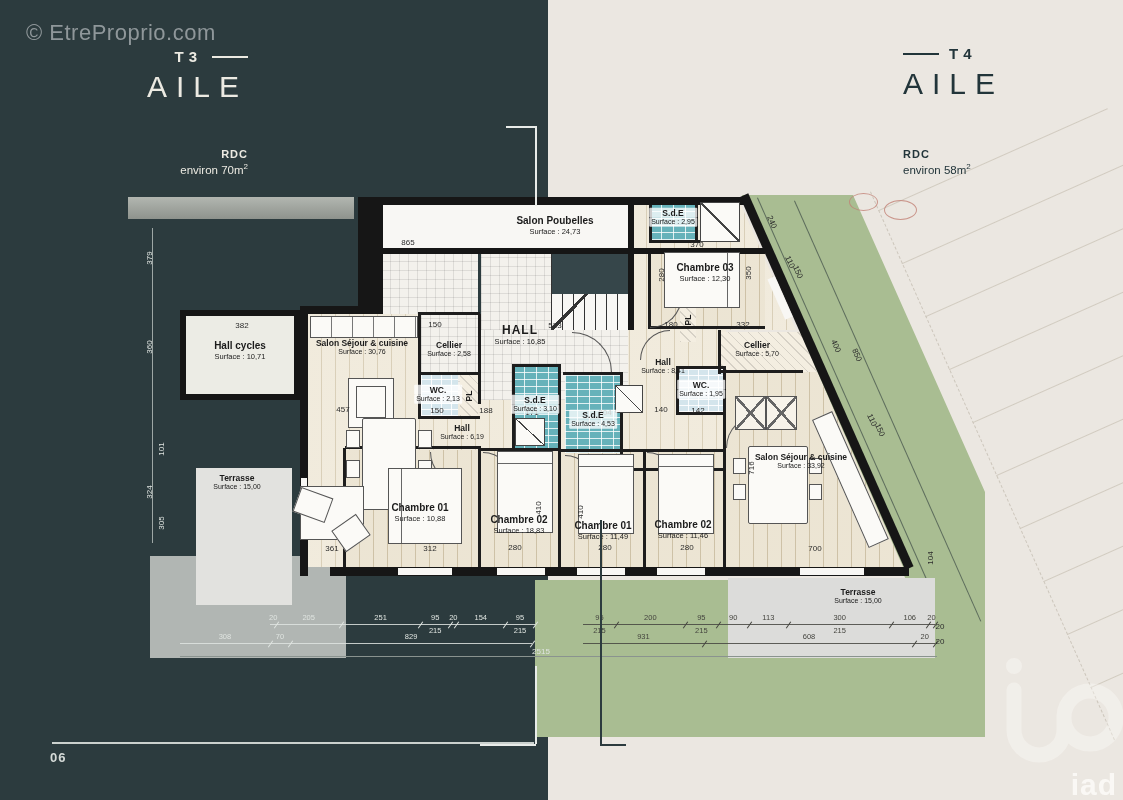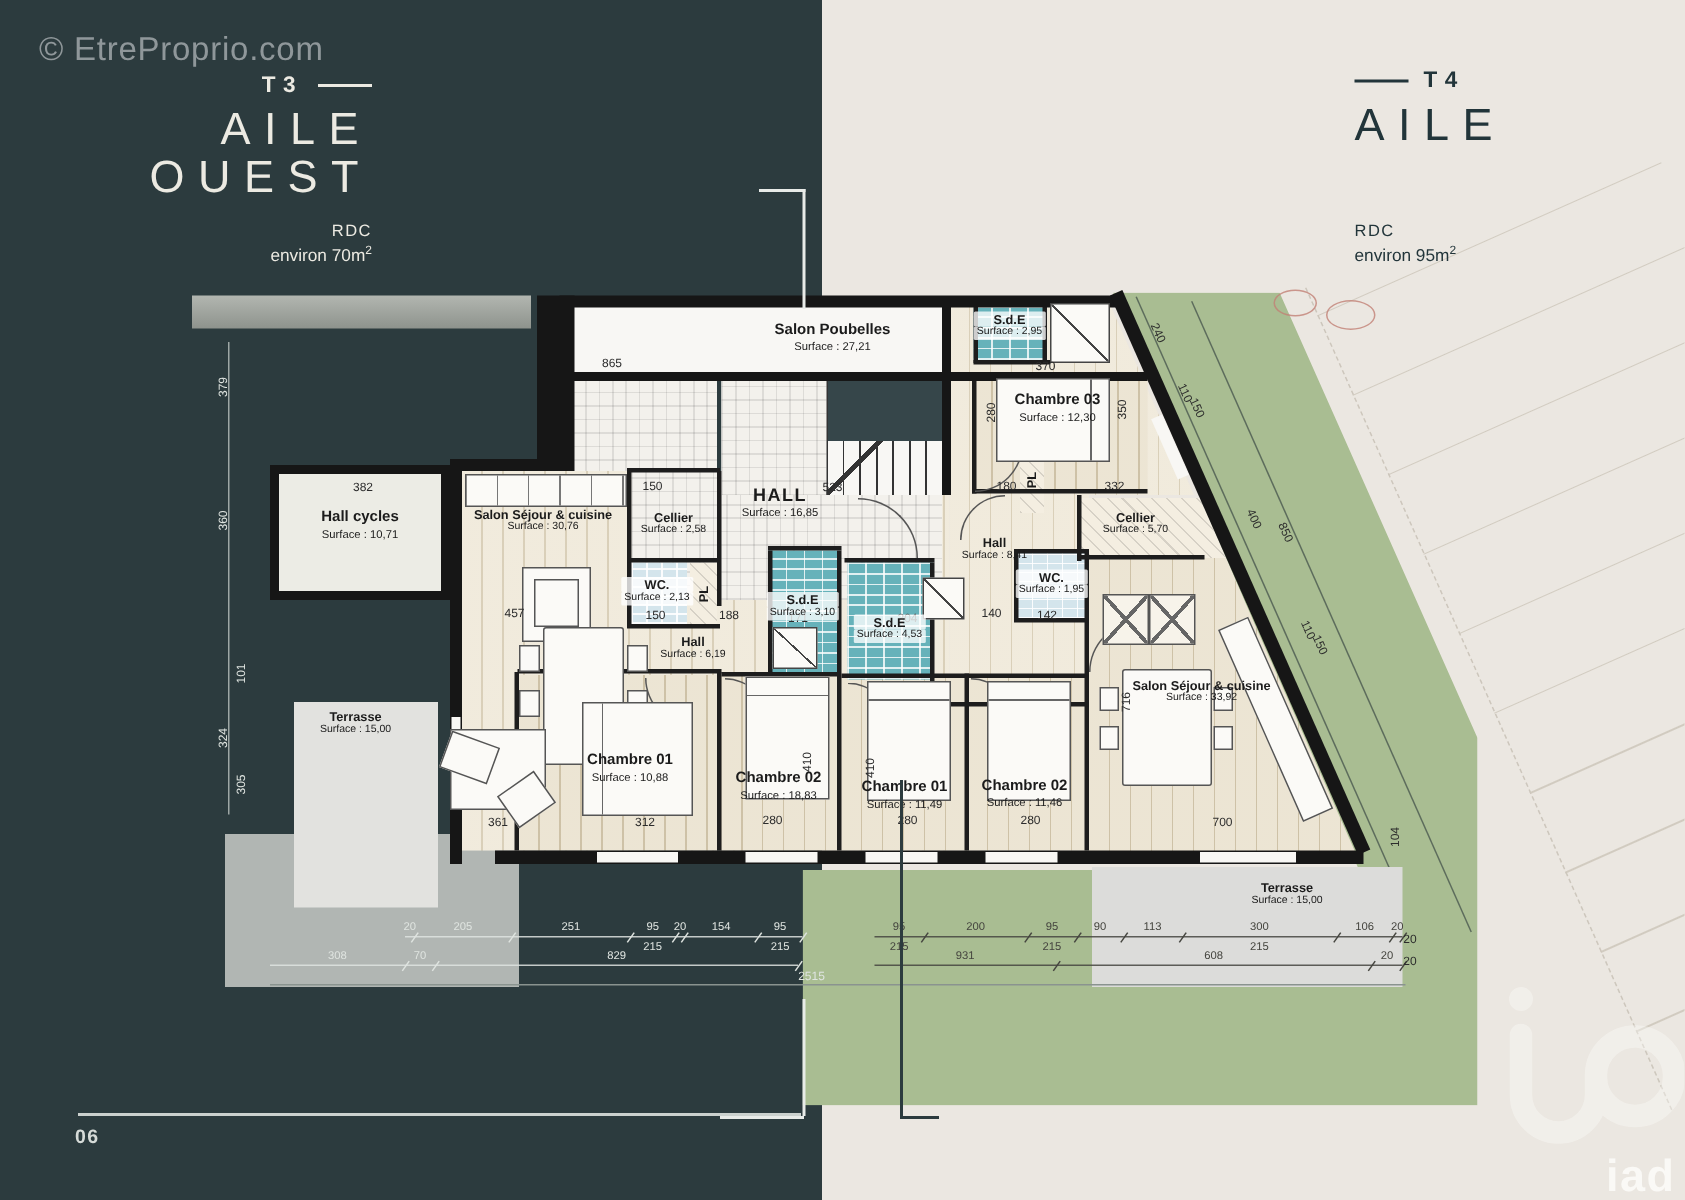--- a/index.html
+++ b/index.html
@@ -47,21 +47,21 @@
   .dimrow .seg::after{content:"";position:absolute;right:-1px;top:3px;height:8px;border-right:1px solid currentColor;transform:rotate(35deg)}
   .dimrow .seg>span{position:absolute;top:-5px;left:50%;transform:translateX(-50%);font-size:7.5px}
   .dimrow .seg>span.sub{top:8px}
   .dimrow.wht{color:#dfe4e0}
   .dimrow.drk{color:#45453f}
   
   .titleblock{position:absolute;z-index:40}
   .tagrow{display:flex;align-items:center;gap:10px;font-size:15px;letter-spacing:5px;font-weight:bold}
   .dashline{width:36px;height:2px;background:currentColor}
   .bigtitle{font-size:30px;letter-spacing:9px;font-weight:400;line-height:1.05;margin-top:6px}
-  .rdc{font-size:11px;font-weight:normal;letter-spacing:1px}
+  .rdc{font-size:11px;font-weight:bold;letter-spacing:1px}
   .env{font-size:11.5px;margin-top:2px}
   sup{font-size:8px}
   .west-co{color:#eceae2;text-align:right}
   .east-co{color:#22353a;text-align:left}
   .watermark{position:absolute;left:26px;top:20px;font-size:22px;color:#8f979a;z-index:40;letter-spacing:.5px}
   .pagenum{position:absolute;left:50px;top:750px;font-size:13px;font-weight:bold;color:#d6dbd8;z-index:40;letter-spacing:1px}
   .footline{position:absolute;left:52px;top:742px;width:482px;height:2px;background:#dde2de;opacity:.9;z-index:40}
   .crop{position:absolute;z-index:39}
 </style>
 </head>
@@ -79,40 +79,39 @@
 
 <div class="watermark">© EtreProprio.com</div>
 
 <div class="titleblock west-co" style="left:58px;top:48px;width:190px">
   <div class="tagrow" style="justify-content:flex-end">
     <span>T3</span>
     <span class="dashline"></span>
   </div>
   <div class="bigtitle">
       <div>AILE</div>
-      <div>OUEST</div>
     </div>
 </div>
 <div class="titleblock west-co" style="left:58px;top:148px;width:190px">
   <div class="rdc">RDC</div>
   <div class="env"><span>environ 70m</span><sup>2</sup></div>
 </div>
 
 <div class="titleblock east-co" style="left:903px;top:45px;width:200px">
   <div class="tagrow">
     <span class="dashline"></span>
     <span>T4</span>
   </div>
   <div class="bigtitle">
       <div>AILE</div>
     </div>
 </div>
 <div class="titleblock east-co" style="left:903px;top:148px;width:200px">
   <div class="rdc">RDC</div>
-  <div class="env"><span>environ 95m</span><sup>2</sup></div>
+  <div class="env"><span>environ 58m</span><sup>2</sup></div>
 </div>
 
 <div class="crop" style="left:506px;top:126px;width:31px;height:1.5px;background:#e8ebe8"></div>
 <div class="crop" style="left:535px;top:126px;width:1.5px;height:80px;background:#e8ebe8"></div>
 <div class="crop" style="left:535px;top:666px;width:1.5px;height:78px;background:#e8ebe8"></div>
 <div class="crop" style="left:480px;top:744px;width:56px;height:1.5px;background:#e8ebe8"></div>
 <div class="crop" style="left:600px;top:520px;width:1.5px;height:224px;background:#2c3b3e"></div>
 <div class="crop" style="left:600px;top:744px;width:26px;height:1.5px;background:#2c3b3e"></div>
 
 <div class="abs" style="left:0;top:0;width:1123px;height:800px;z-index:5">
@@ -231,21 +230,21 @@
   <div class="abs furn" style="left:809px;top:484px;width:13px;height:16px"></div>
   <div class="abs furn" style="left:812px;top:420px;width:22px;height:140px;transform:rotate(-23.9deg);transform-origin:top left"></div>
   <div class="abs xbox" style="left:735px;top:396px;width:31px;height:34px"></div>
   <div class="abs xbox" style="left:766px;top:396px;width:31px;height:34px"></div>
   <div class="abs diagbox" style="left:615px;top:385px;width:28px;height:28px"></div>
   <div class="abs diagbox" style="left:515px;top:418px;width:30px;height:28px"></div>
   <div class="abs furn" style="left:296px;top:492px;width:34px;height:26px;transform:rotate(20deg)"></div>
 
   <div class="rlabel" style="left:555px;top:225px">
       <div class="rn">Salon Poubelles</div>
-      <div class="rs">Surface : 27,21</div>
+      <div class="rs">Surface : 24,73</div>
     </div>
   <div class="rlabel sm" style="left:673px;top:217px">
       <div class="rn chip">S.d.E</div>
       <div class="rs chip">Surface : 2,95</div>
     </div>
   <div class="rlabel" style="left:705px;top:272px">
       <div class="rn">Chambre 03</div>
       <div class="rs">Surface : 12,30</div>
     </div>
   <div class="rlabel" style="left:240px;top:350px">

